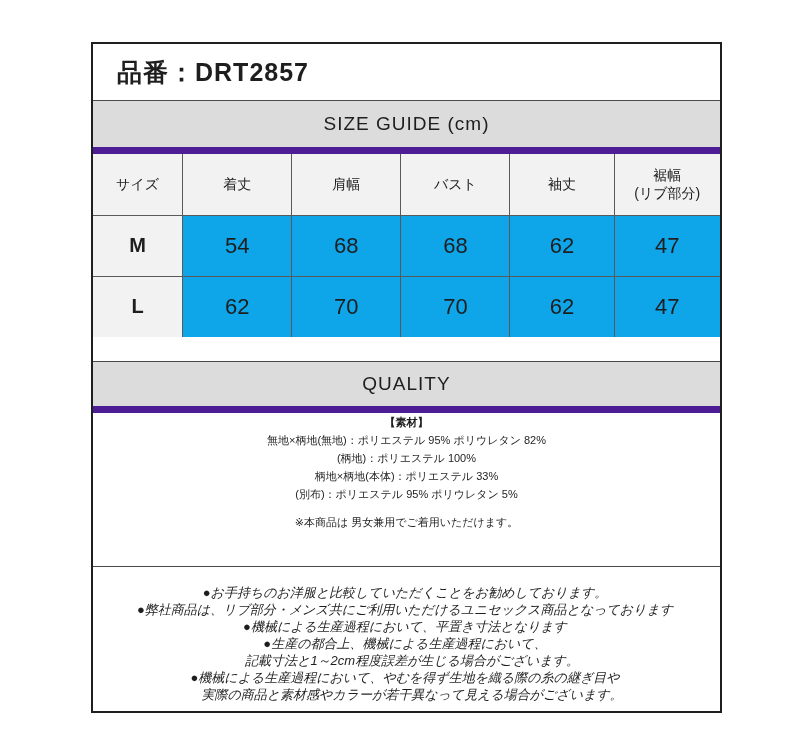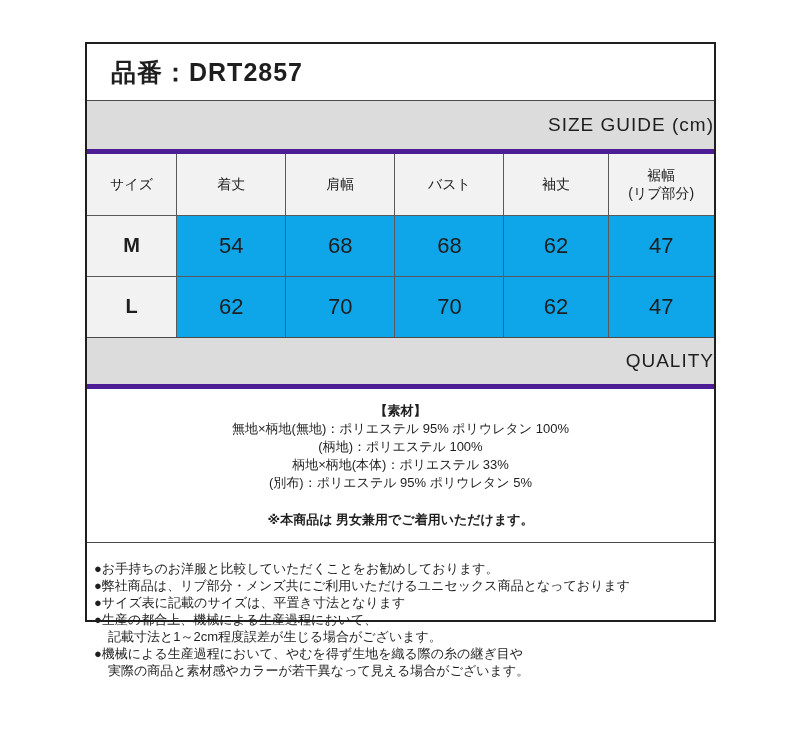--- a/index.html
+++ b/index.html
@@ -4,49 +4,49 @@
 <style>
   * { margin: 0; padding: 0; box-sizing: border-box; }
   html, body {
     width: 800px; height: 754px;
     background: #ffffff;
     font-family: "Liberation Sans", "DejaVu Sans", sans-serif;
     color: #1e1e1e;
   }
   .panel {
     position: absolute;
-    left: 85px; top: 42px;
-    width: 631px; height: 580px;
+    left: 91px; top: 42px;
+    width: 631px; height: 671px;
     border: 2px solid #1f1f1f;
     background: #ffffff;
   }
   
   .product-row {
     height: 56px;
     display: flex; align-items: center;
     padding-left: 24px;
     background: #ffffff;
   }
   .product-row span {
     font-size: 25px;
     font-weight: 600;
     letter-spacing: 1px;
   }
   
   .bar {
     height: 54px;
     background: #dcdcdc;
     border-top: 1px solid #4a4a4a;
-    border-bottom: 5px solid #4c1d95;
-    display: flex; align-items: center; justify-content: flex-end;
+    border-bottom: 7px solid #4c1d95;
+    display: flex; align-items: center; justify-content: center;
     font-size: 19px;
     font-weight: 500;
     letter-spacing: 1px;
   }
-  .bar.quality { height: 52px; }
+  .bar.quality { height: 52px; margin-top: 24px; }
   
   table.size-table {
     width: 100%;
     border-collapse: collapse;
     table-layout: fixed;
   }
   table.size-table th, table.size-table td {
     border: 1px solid #595959;
     text-align: center;
     vertical-align: middle;
@@ -71,32 +71,32 @@
   table.size-table tbody td {
     background: #0ea5e9;
     font-size: 22px;
     font-weight: 500;
   }
   
   .material-section {
     height: 154px;
     border-bottom: 1px solid #4a4a4a;
     text-align: center;
-    font-size: 13px;
+    font-size: 11px;
     line-height: 18px;
-    padding-top: 13px;
   }
   .material-heading { font-weight: bold; }
-  .unisex-note { margin-top: 19px; font-weight: bold; }
+  .unisex-note { margin-top: 10px; }
   
   .notes-section {
     padding: 17px 10px 0 7px;
     font-size: 13px;
     line-height: 17px;
-    text-align: left;
+    text-align: center;
+    font-style: italic;
   }
   .note-line.indent { padding-left: 14px; }
 </style>
 </head>
 <body>
 
 <div class="panel">
 
   <div class="product-row">
     <span>品番：DRT2857</span>
@@ -144,30 +144,30 @@
       </tr>
     </tbody>
   </table>
 
   <div class="bar quality">
     <span>QUALITY</span>
   </div>
 
   <div class="material-section">
     <div class="material-heading">【素材】</div>
-    <div class="material-line">無地×柄地(無地)：ポリエステル 95% ポリウレタン 100%</div>
+    <div class="material-line">無地×柄地(無地)：ポリエステル 95% ポリウレタン 82%</div>
     <div class="material-line">(柄地)：ポリエステル 100%</div>
     <div class="material-line">柄地×柄地(本体)：ポリエステル 33%</div>
     <div class="material-line">(別布)：ポリエステル 95% ポリウレタン 5%</div>
     <div class="unisex-note">※本商品は 男女兼用でご着用いただけます。</div>
   </div>
 
   <div class="notes-section">
     <div class="note-line">●お手持ちのお洋服と比較していただくことをお勧めしております。</div>
     <div class="note-line">●弊社商品は、リブ部分・メンズ共にご利用いただけるユニセックス商品となっております</div>
-    <div class="note-line">●サイズ表に記載のサイズは、平置き寸法となります</div>
+    <div class="note-line">●機械による生産過程において、平置き寸法となります</div>
     <div class="note-line">●生産の都合上、機械による生産過程において、</div>
     <div class="note-line indent">記載寸法と1～2cm程度誤差が生じる場合がございます。</div>
     <div class="note-line">●機械による生産過程において、やむを得ず生地を織る際の糸の継ぎ目や</div>
     <div class="note-line indent">実際の商品と素材感やカラーが若干異なって見える場合がございます。</div>
   </div>
 
 </div>
 
 </body></html>

